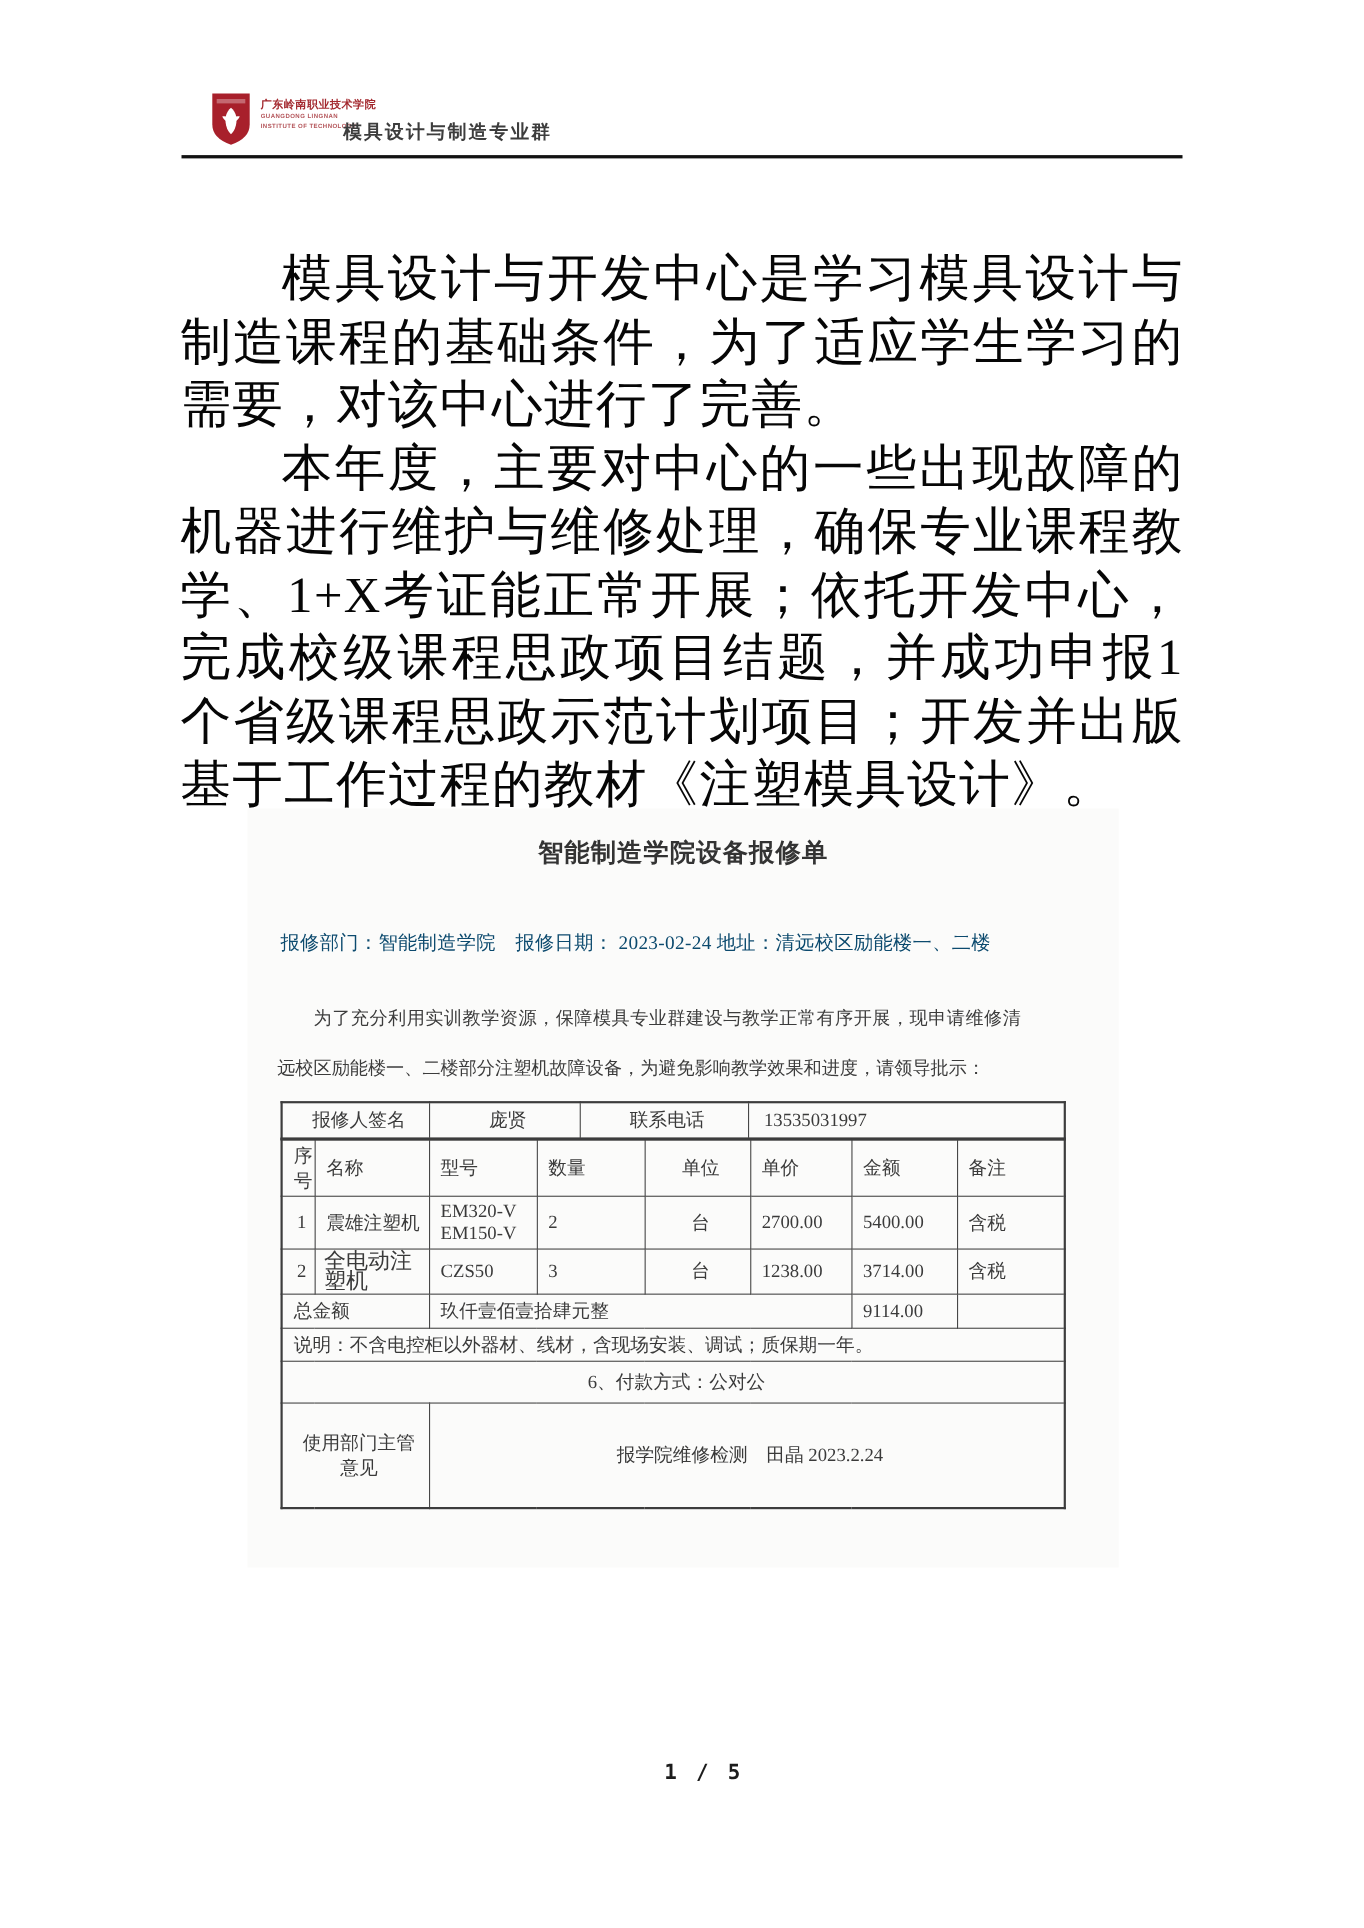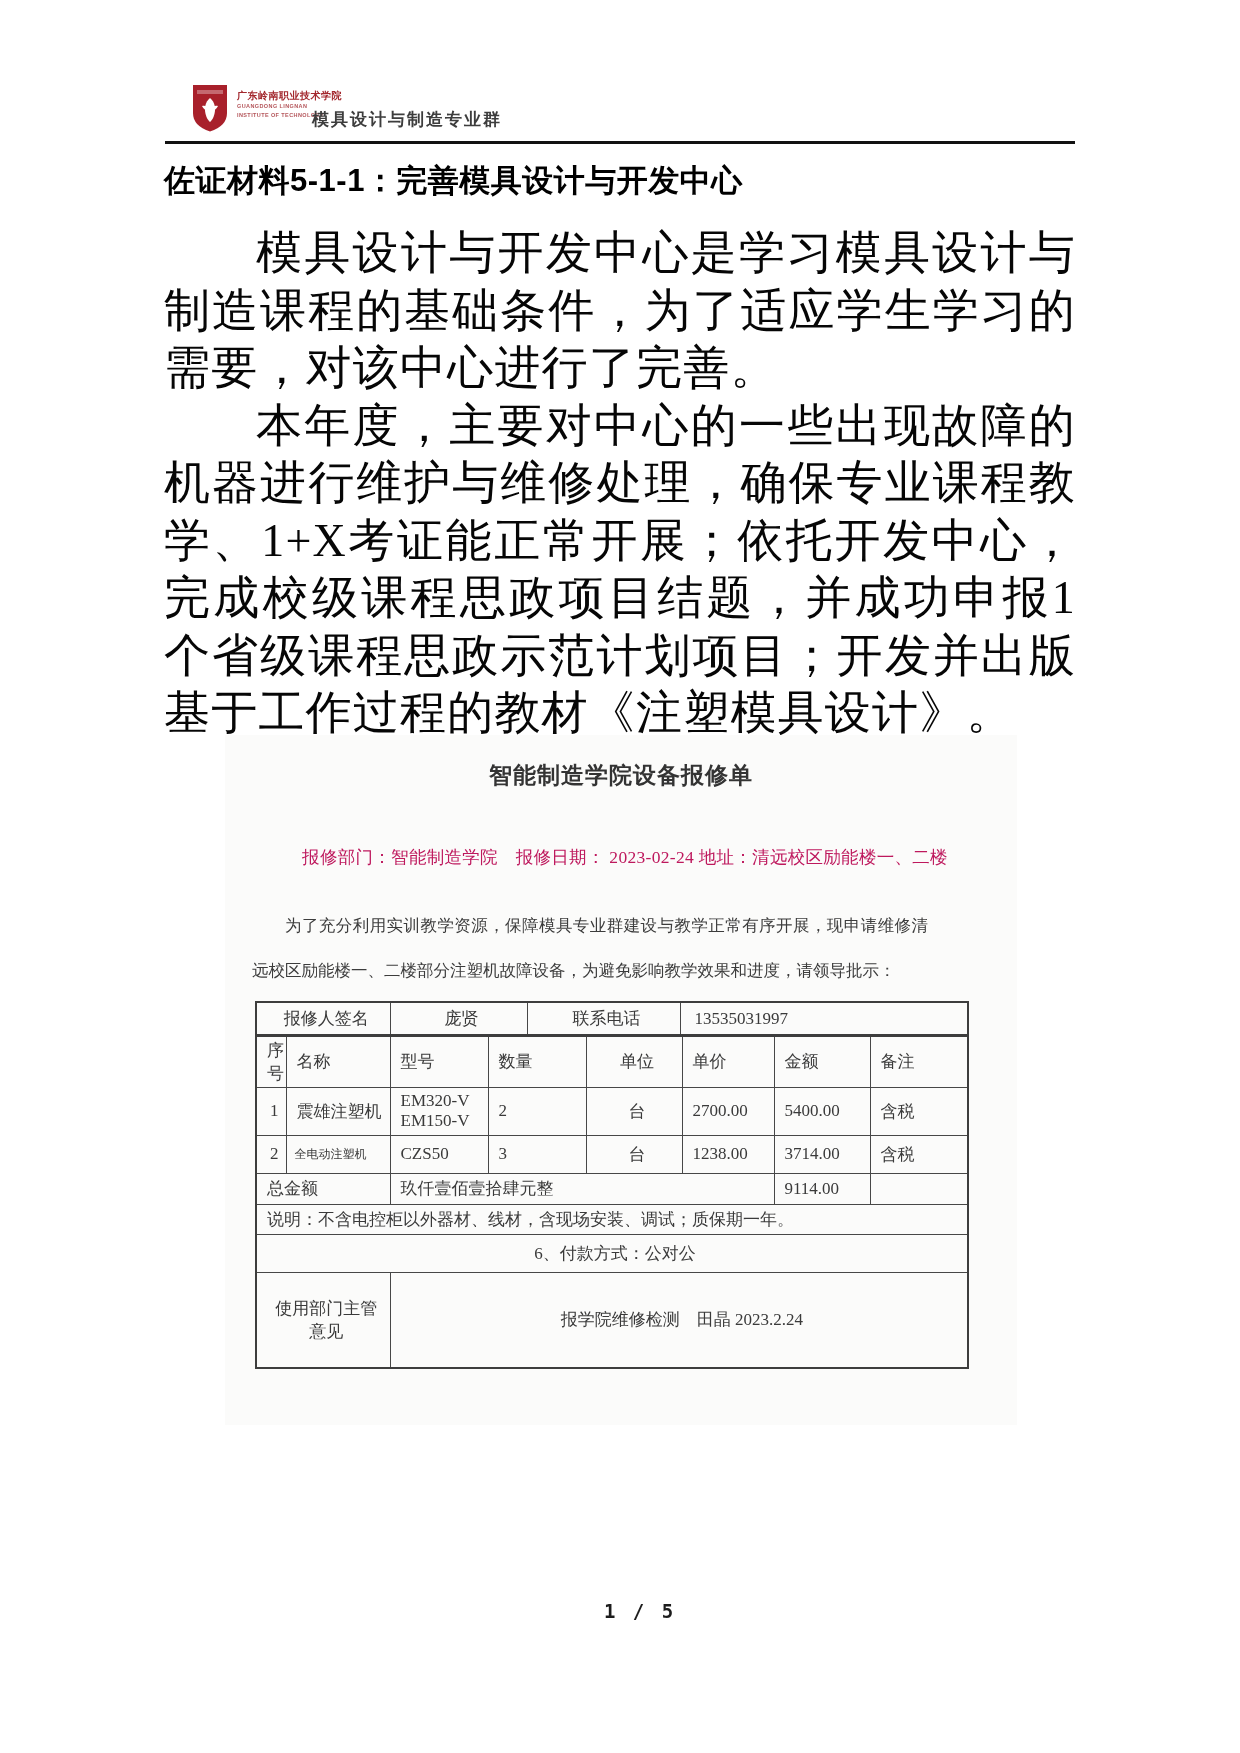--- a/index.html
+++ b/index.html
@@ -52,21 +52,21 @@
     position:absolute;left:225px;top:735px;width:792px;height:690px;
     background:#fbfbfa;color:#3b3b3b;
   }
   .form-title{
     position:absolute;left:0;top:25px;width:792px;
     text-align:center;font-size:23px;font-weight:700;color:#333;
     letter-spacing:1px;
   }
   .form-info{
     position:absolute;left:30px;top:110px;width:740px;
-    font-size:17.5px;letter-spacing:.3px;color:#be185d;text-align:center;
+    font-size:17.5px;letter-spacing:.3px;color:#0c4a6e;
   }
   .form-request{
     position:absolute;left:27px;top:168px;width:676px;
     font-size:16.5px;line-height:45px;text-align:justify;
     text-indent:2em;color:#3c3c3c;
   }
   .tbl-wrap{position:absolute;left:30px;top:266px;width:712px;}
   table.rt{border-collapse:collapse;table-layout:fixed;width:712px;}
   table.rt td{
     border:1.5px solid #474747;
@@ -104,21 +104,20 @@
     </svg>
   </div>
   <div class="school-names">
     <div class="school-cn">广东岭南职业技术学院</div>
     <div class="school-en">GUANGDONG LINGNAN</div>
     <div class="school-en">INSTITUTE OF TECHNOLOGY</div>
   </div>
   <div class="group-name">模具设计与制造专业群</div>
   <div class="header-rule"></div>
 
-  <div class="doc-title">佐证材料5-1-1：完善模具设计与开发中心</div>
   <div class="doc-body">
     <p>模具设计与开发中心是学习模具设计与制造课程的基础条件，为了适应学生学习的需要，对该中心进行了完善。</p>
     <p>本年度，主要对中心的一些出现故障的机器进行维护与维修处理，确保专业课程教学、1+X考证能正常开展；依托开发中心，完成校级课程思政项目结题，并成功申报1个省级课程思政示范计划项目；开发并出版基于工作过程的教材《注塑模具设计》。</p>
     <p>材料1：设备维护与维修</p>
   </div>
 
   <div class="scan">
     <div class="form-title">智能制造学院设备报修单</div>
     <div class="form-info">报修部门：智能制造学院　报修日期： 2023-02-24 地址：清远校区励能楼一、二楼</div>
     <div class="form-request">为了充分利用实训教学资源，保障模具专业群建设与教学正常有序开展，现申请维修清远校区励能楼一、二楼部分注塑机故障设备，为避免影响教学效果和进度，请领导批示：</div>
@@ -170,21 +169,21 @@
           <td class="model preline">EM320-V
 EM150-V</td>
           <td>2</td>
           <td class="c">台</td>
           <td>2700.00</td>
           <td>5400.00</td>
           <td>含税</td>
         </tr>
         <tr style="height:38px">
           <td class="c">2</td>
-          <td style="font-size:12px;line-height:18px;padding-left:8px">全电动注塑机</td>
+          <td style="font-size:20px;line-height:18px;padding-left:8px">全电动注塑机</td>
           <td class="model">CZS50</td>
           <td>3</td>
           <td class="c">台</td>
           <td>1238.00</td>
           <td>3714.00</td>
           <td>含税</td>
         </tr>
         <tr style="height:31px">
           <td colspan="2">总金额</td>
           <td colspan="4">玖仟壹佰壹拾肆元整</td>

